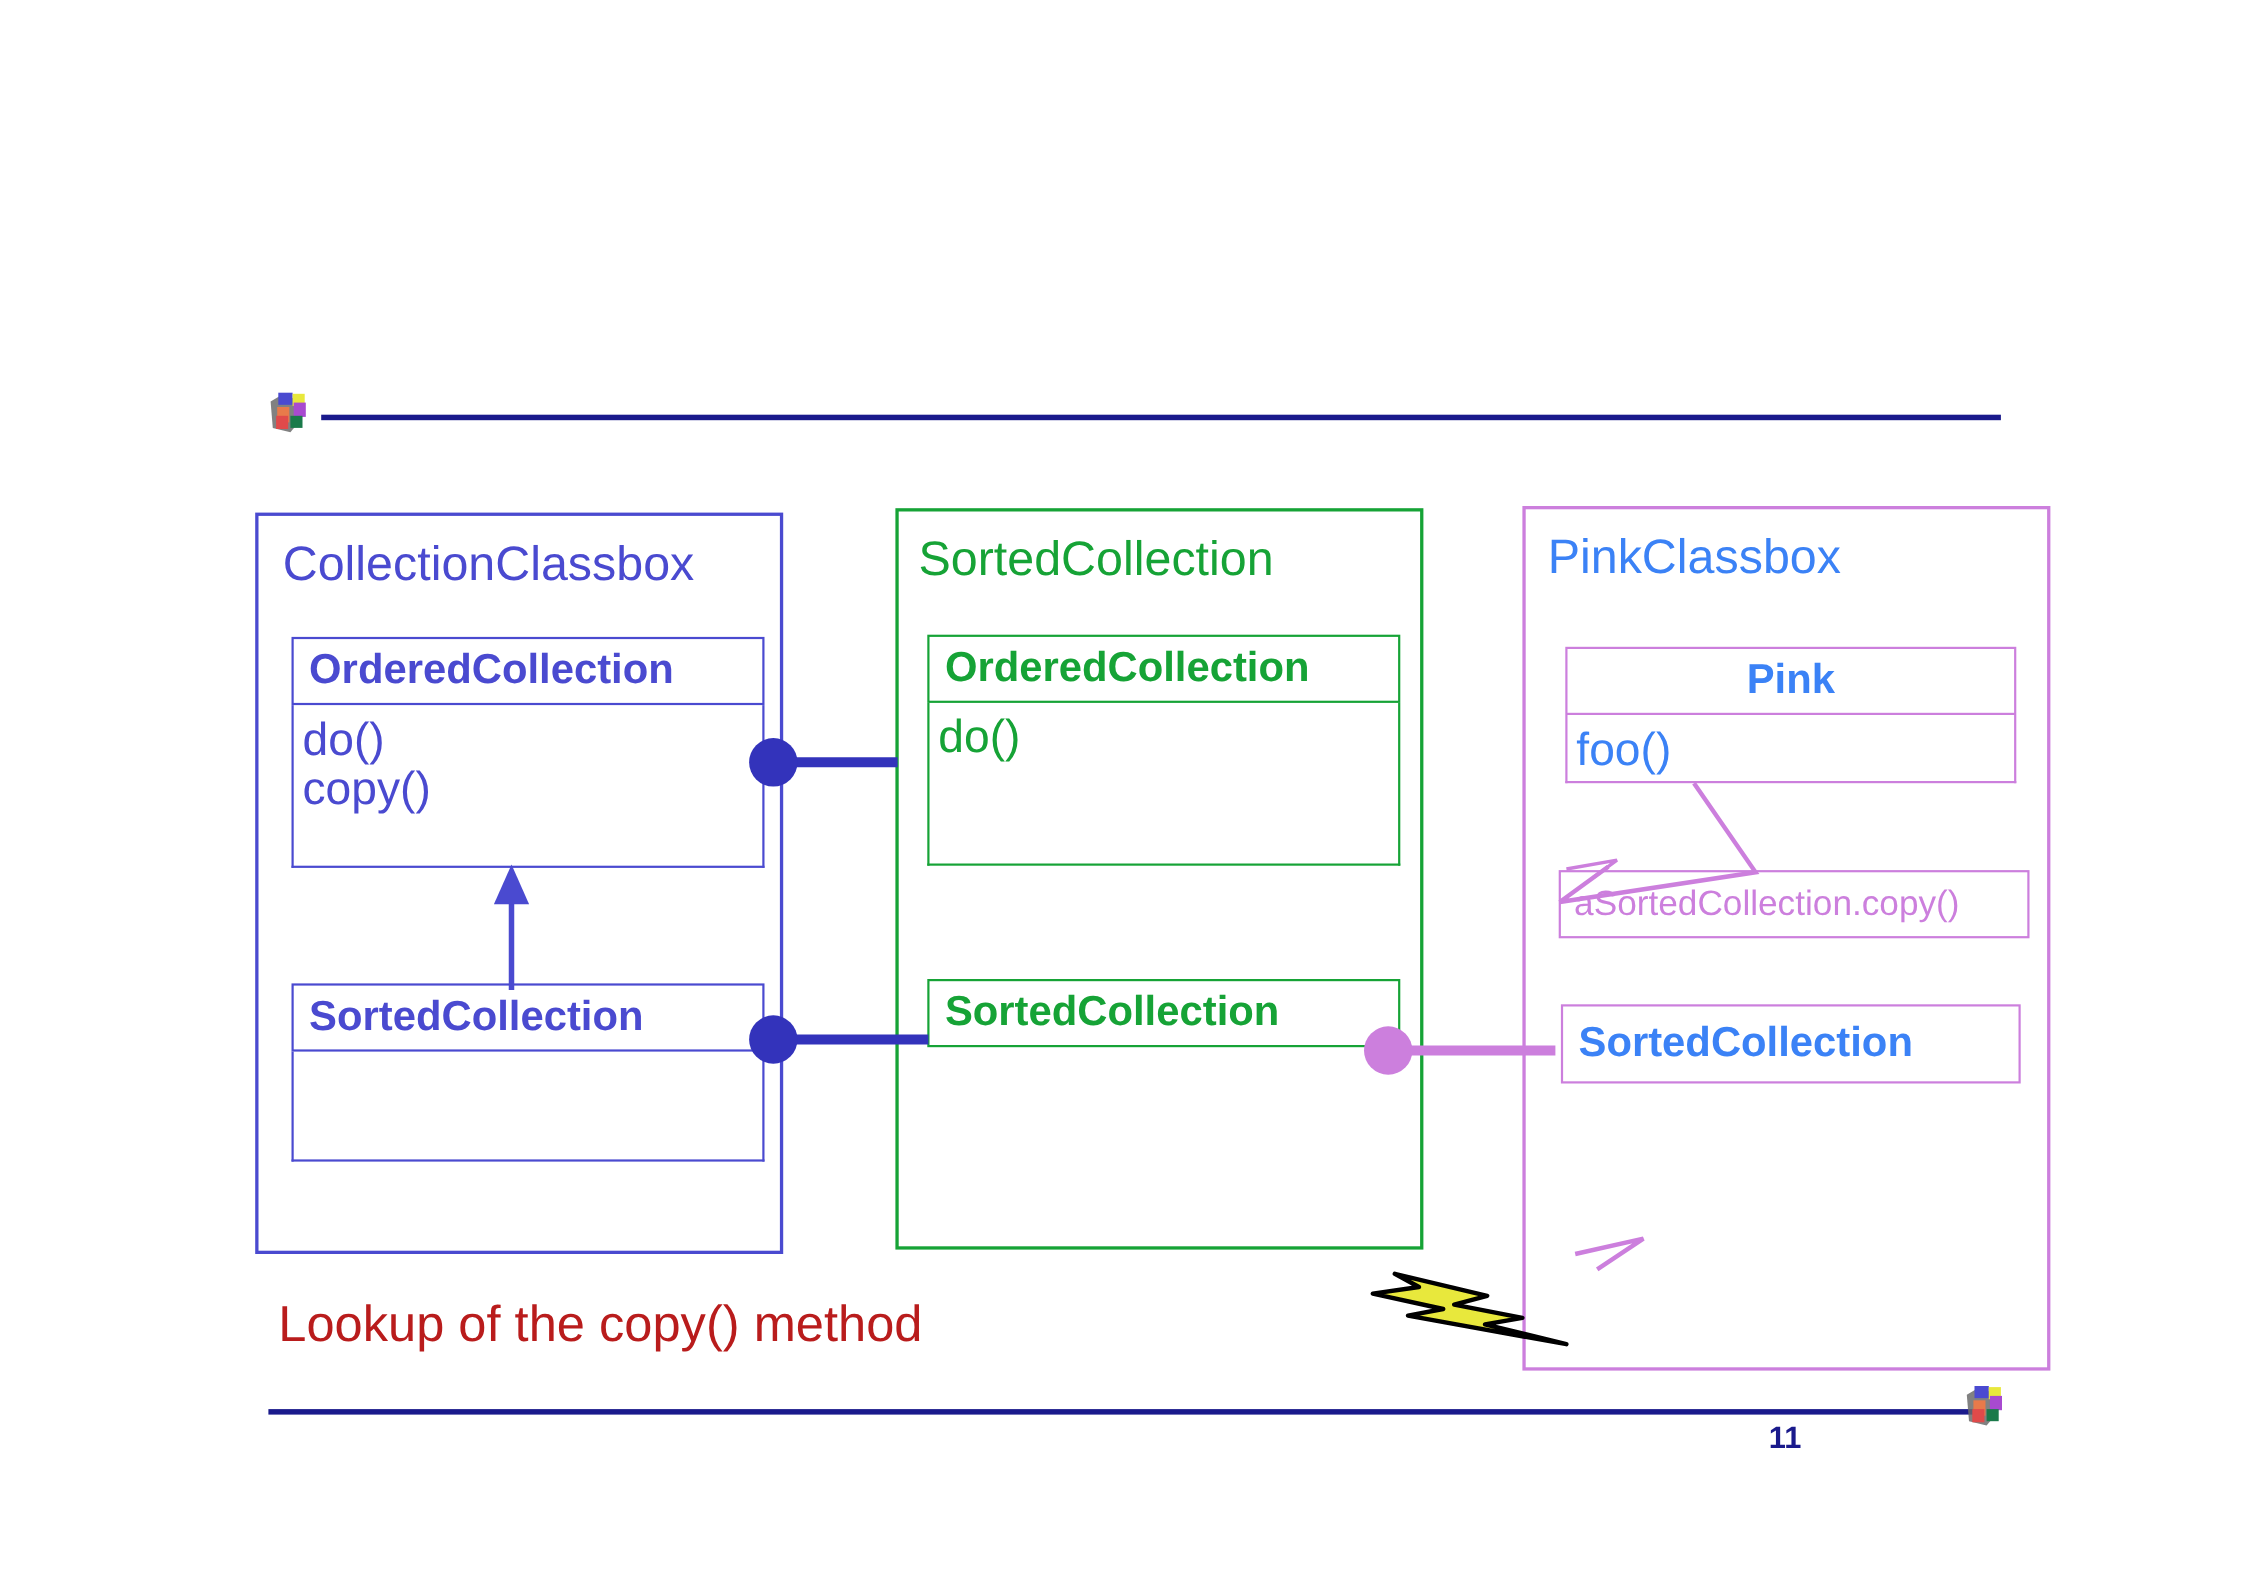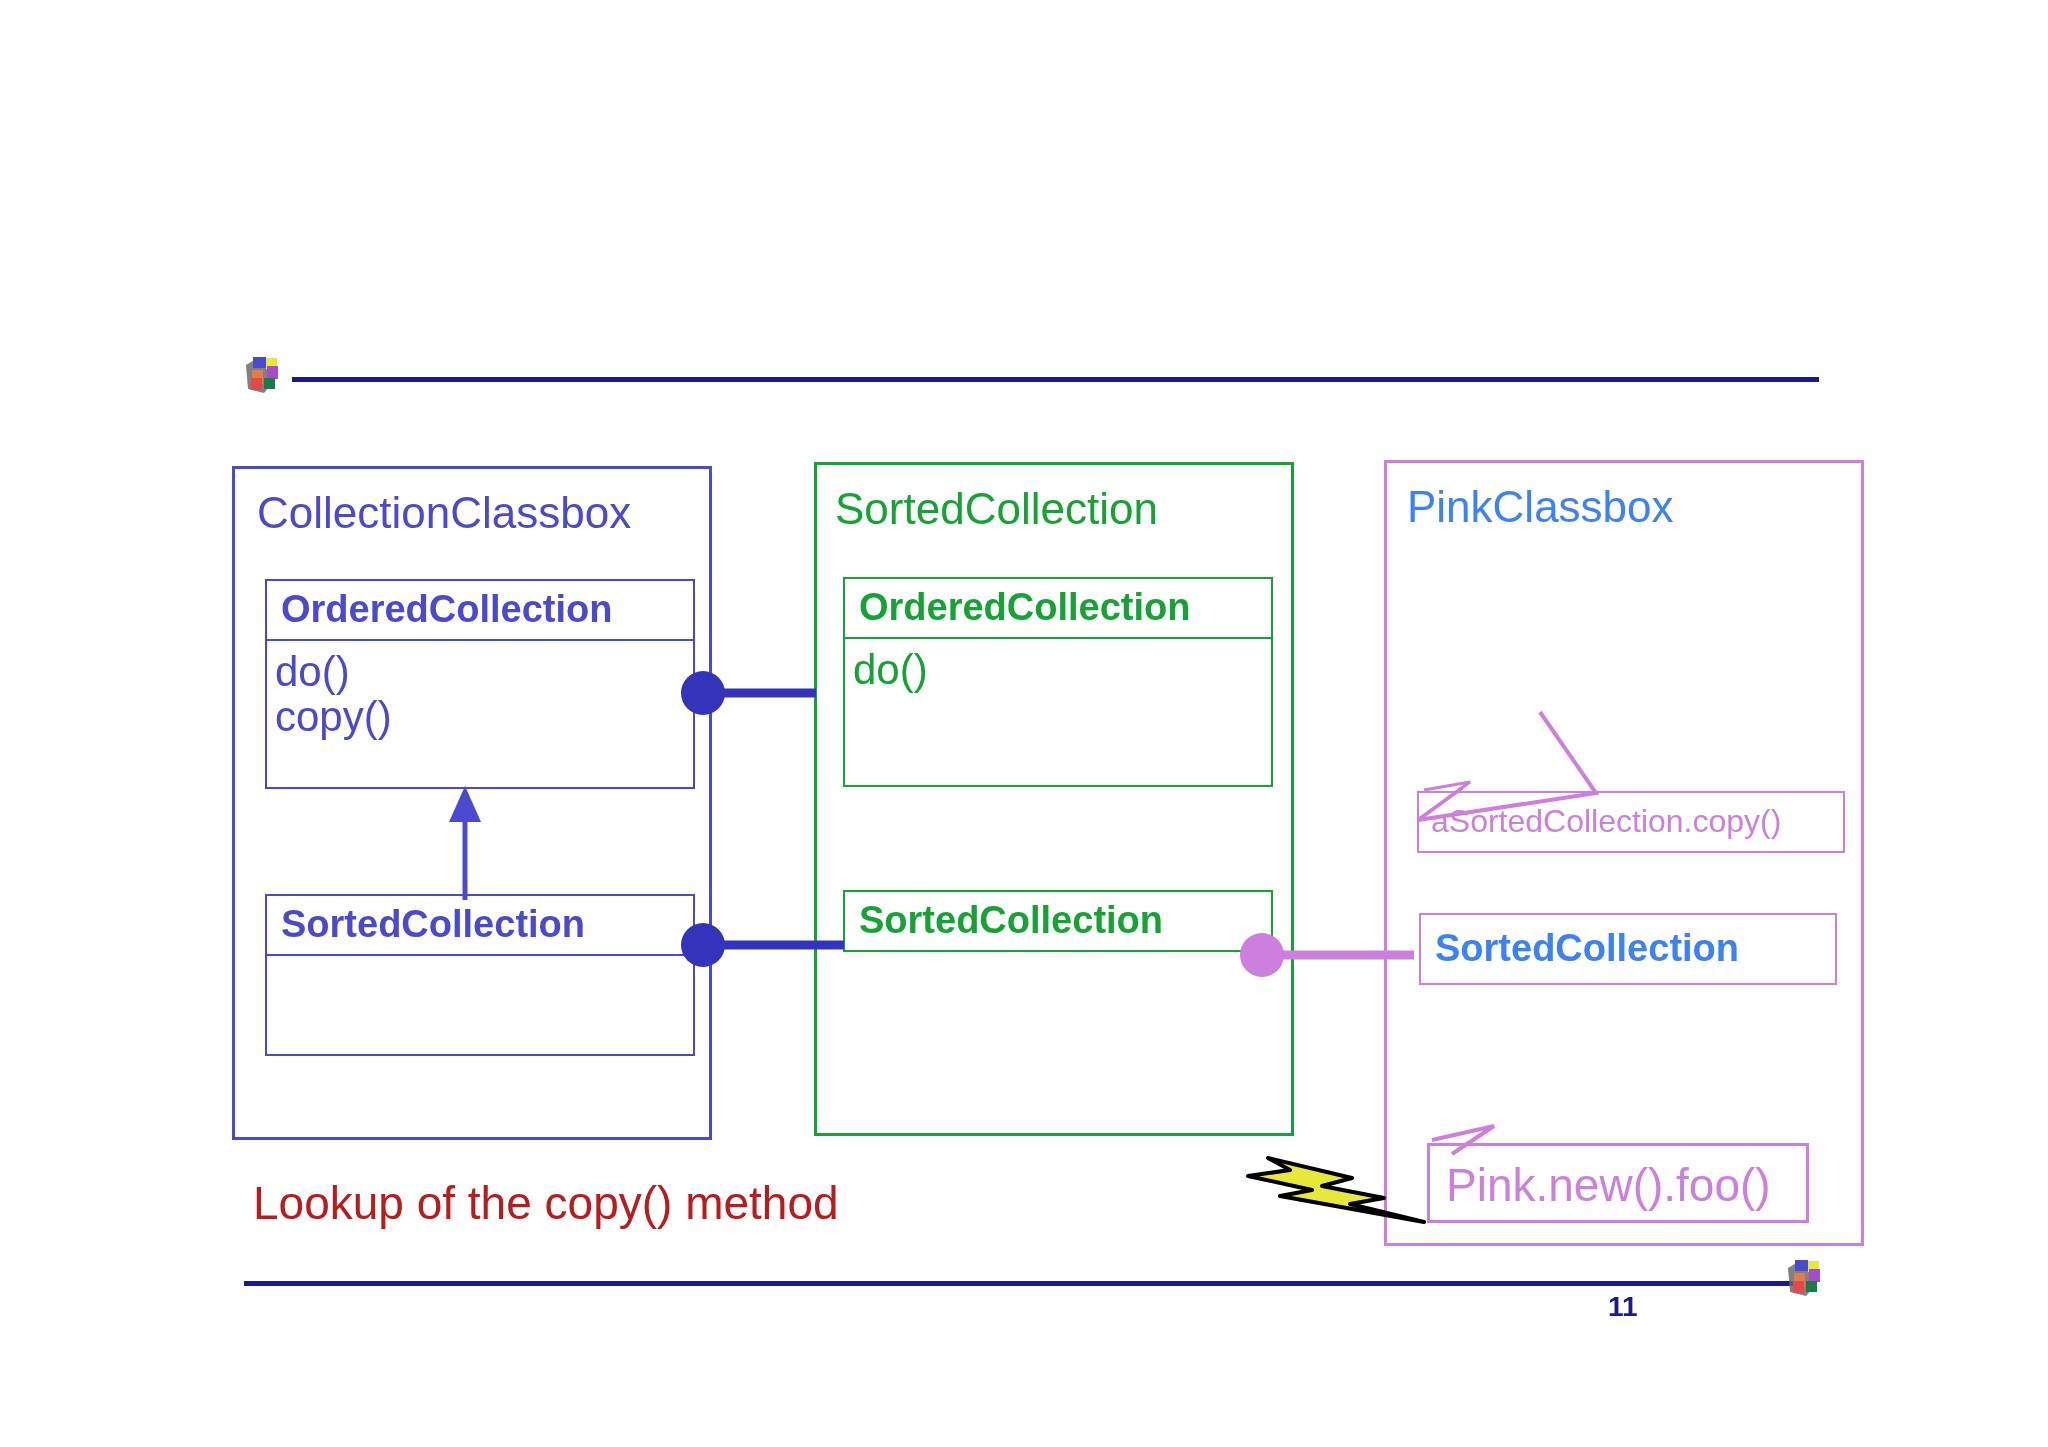--- a/index.html
+++ b/index.html
@@ -213,28 +213,31 @@
     </div>
 
     <div class="uml-class" style="left:26px; top:425px; width:430px;">
       <div class="uml-name green b-green">SortedCollection</div>
     </div>
   </div>
 
   <div class="classbox" id="classbox-pink">
     <div class="classbox-title pink" style="left:20px; top:22px;">PinkClassbox</div>
 
+    <div class="uml-class" style="left:36px; top:125px; width:410px;">
+      <div class="uml-name centered pink b-pink">Pink</div>
+      <div class="uml-methods pink b-pink" style="border-top:none; height:62px;">foo()</div>
+    </div>
 
     <div class="note-box" style="left:30px; top:328px; width:428px; height:62px;">aSortedCollection.copy()</div>
 
     <div class="uml-class" style="left:32px; top:450px; width:418px;">
       <div class="uml-name pink b-pink" style="padding-top:14px; padding-bottom:16px;">SortedCollection</div>
     </div>
 
-    <div id="callout-pink-new" style="left:40px; top:680px; width:382px; height:80px;">Pink.new().foo()</div>
   </div>
 
   <svg class="overlay">
 
     <line x1="700" y1="693" x2="816" y2="693" stroke="#3333bb" stroke-width="9"></line>
     <circle cx="703" cy="693" r="22" fill="#3333bb"></circle>
 
     <line x1="700" y1="945" x2="844" y2="945" stroke="#3333bb" stroke-width="9"></line>
     <circle cx="703" cy="945" r="22" fill="#3333bb"></circle>
 

